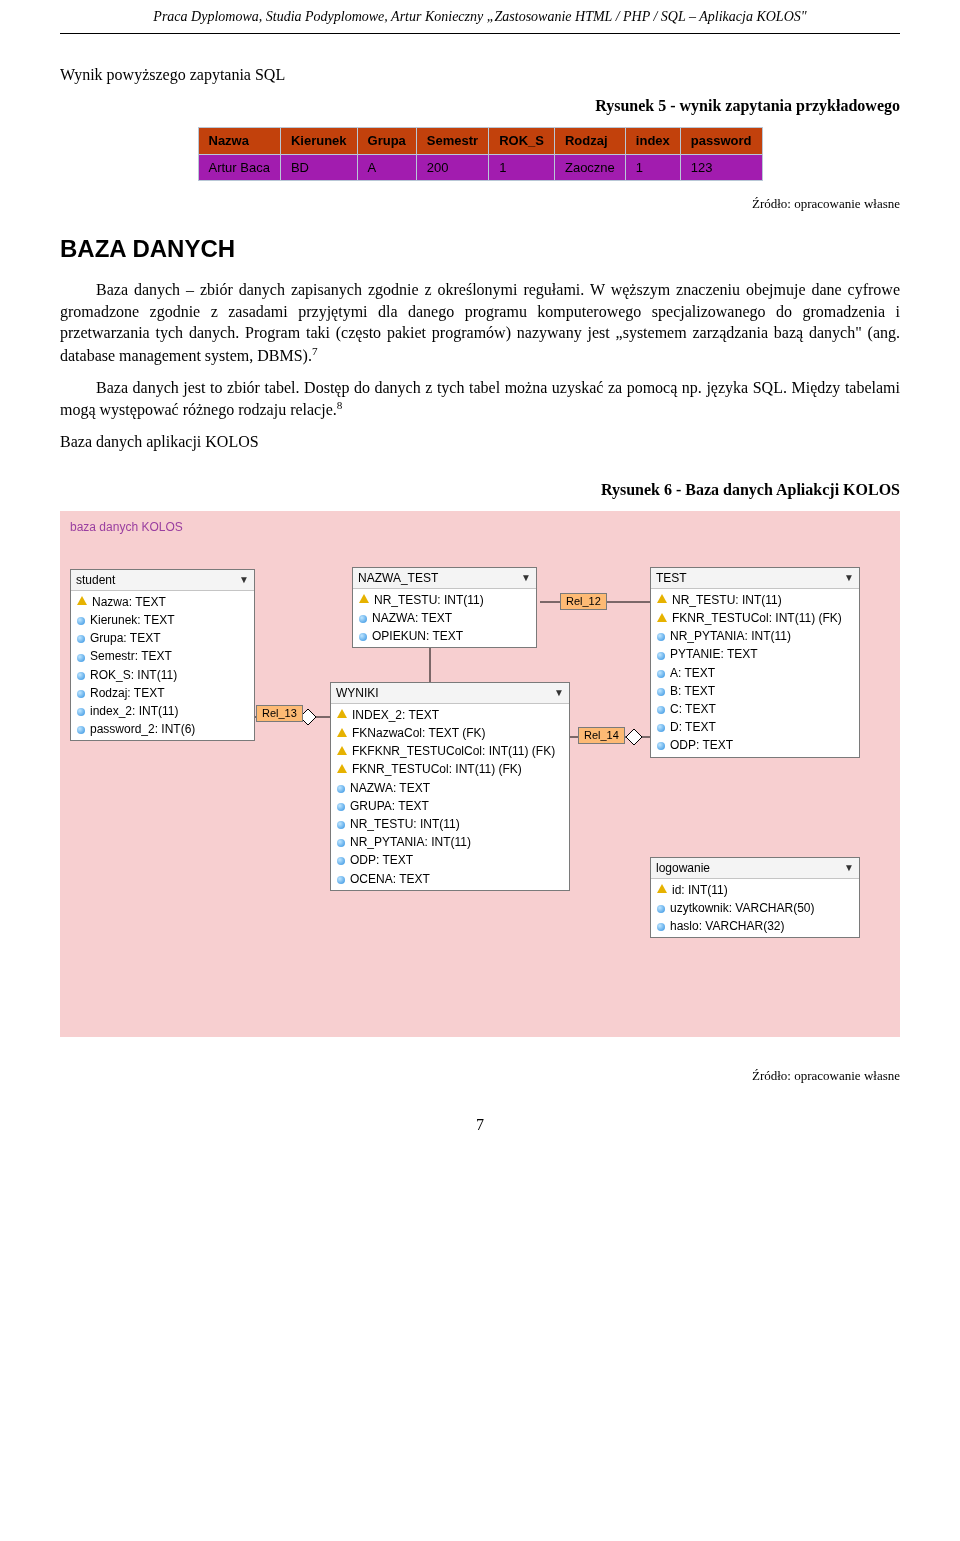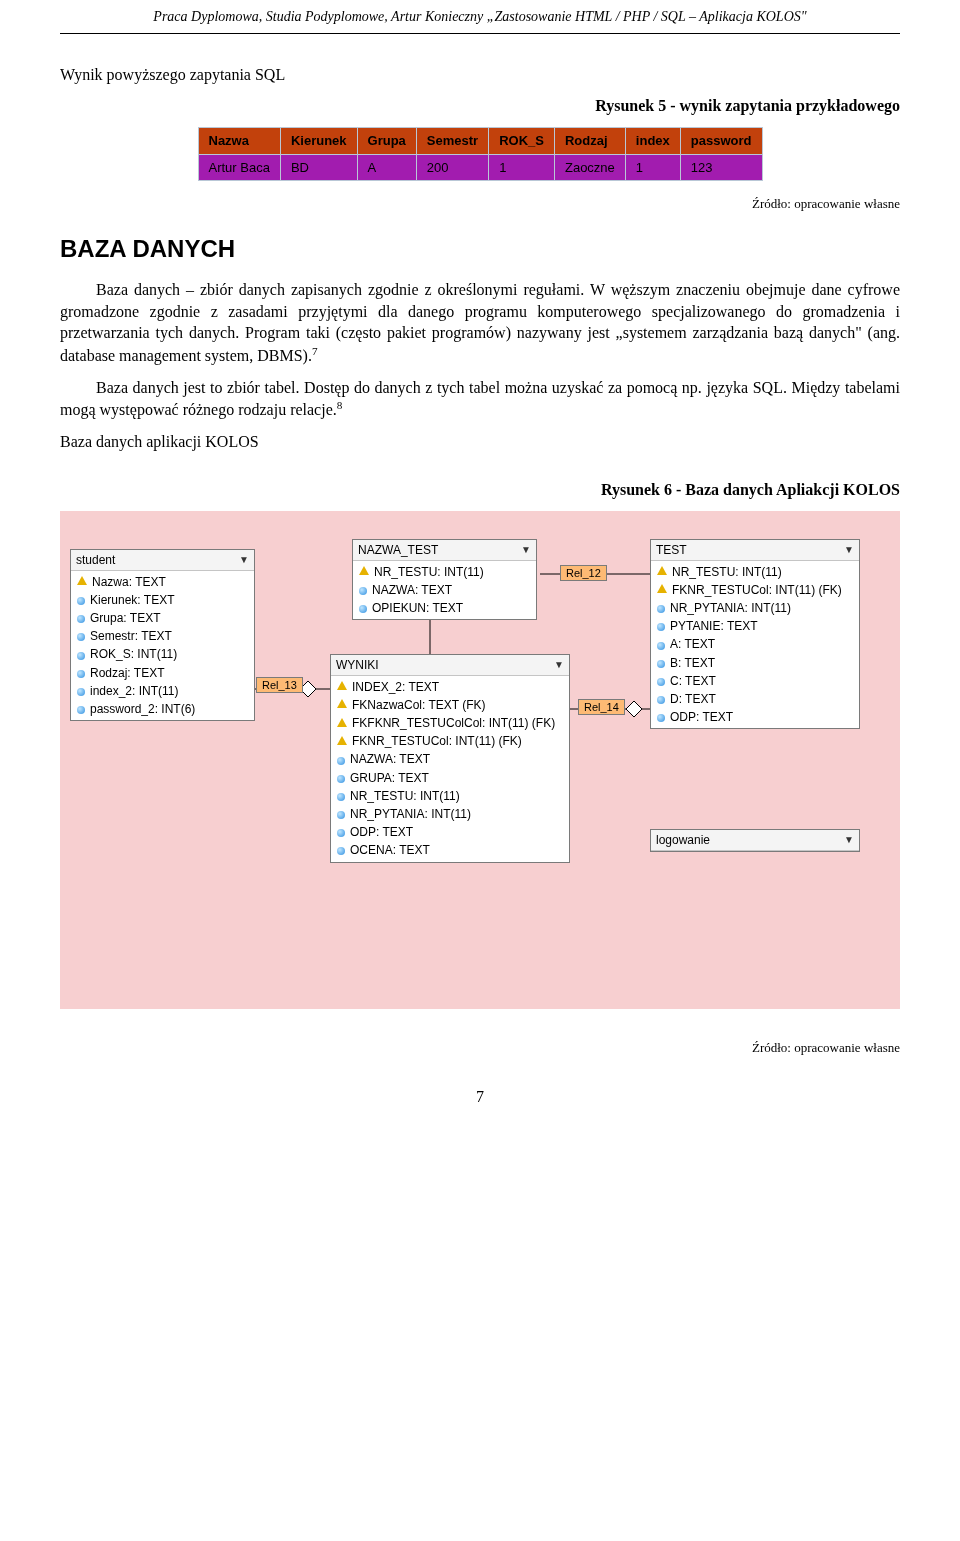--- a/index.html
+++ b/index.html
@@ -157,35 +157,36 @@
 </p>
 <p class="body-text">
   <span class="indent"></span><span>Baza danych jest to zbiór tabel. Dostęp do danych z tych tabel można uzyskać za pomocą np. języka SQL. Między tabelami mogą występować różnego rodzaju relacje.</span><sup>8</sup>
 </p>
 
 <p class="body-text" style="">Baza danych aplikacji  KOLOS</p>
 
 <p class="caption" style="margin-top:26px;">Rysunek 6 - Baza danych Apliakcji KOLOS</p>
 
 <div class="schema-wrap">
+  <div class="schema-title">baza danych KOLOS</div>
   <div class="schema-canvas">
     <svg class="lines" viewBox="0 0 820 460" preserveAspectRatio="none">
 
       <line x1="185" y1="170" x2="260" y2="170"></line>
       <polygon class="diamond" points="230,170 238,162 246,170 238,178"></polygon>
 
       <line x1="470" y1="55" x2="580" y2="55"></line>
 
       <line x1="500" y1="190" x2="580" y2="190"></line>
       <polygon class="diamond" points="556,190 564,182 572,190 564,198"></polygon>
 
       <line x1="360" y1="100" x2="360" y2="135"></line>
     </svg>
 
-    <div class="tbl" style="left:0px; top:30px;">
+    <div class="tbl" style="left:0px; top:22px;">
       <div class="tbl-head">
           <span class="tbl-name">student</span>
           <span class="chev">▼</span>
         </div>
       <ul>
           <li>
             <span class="ico ico-key"></span>
             <span>Nazwa: TEXT</span>
           </li>
           <li>
@@ -332,20 +333,34 @@
             <span>ODP: TEXT</span>
           </li>
         </ul>
     </div>
 
     <div class="tbl" style="left:580px; top:310px; min-width:210px;">
       <div class="tbl-head">
           <span class="tbl-name">logowanie</span>
           <span class="chev">▼</span>
         </div>
+      <ul>
+          <li>
+            <span class="ico ico-key"></span>
+            <span>id: INT(11)</span>
+          </li>
+          <li>
+            <span class="ico ico-col"></span>
+            <span>uzytkownik: VARCHAR(50)</span>
+          </li>
+          <li>
+            <span class="ico ico-col"></span>
+            <span>haslo: VARCHAR(32)</span>
+          </li>
+        </ul>
     </div>
 
     <div class="rel-label" style="left:490px; top:46px;">Rel_12</div>
     <div class="rel-label" style="left:186px; top:158px;">Rel_13</div>
     <div class="rel-label" style="left:508px; top:180px;">Rel_14</div>
   </div>
 </div>
 
 <p class="source" style="margin-top:30px;">Źródło: opracowanie własne</p>
 

